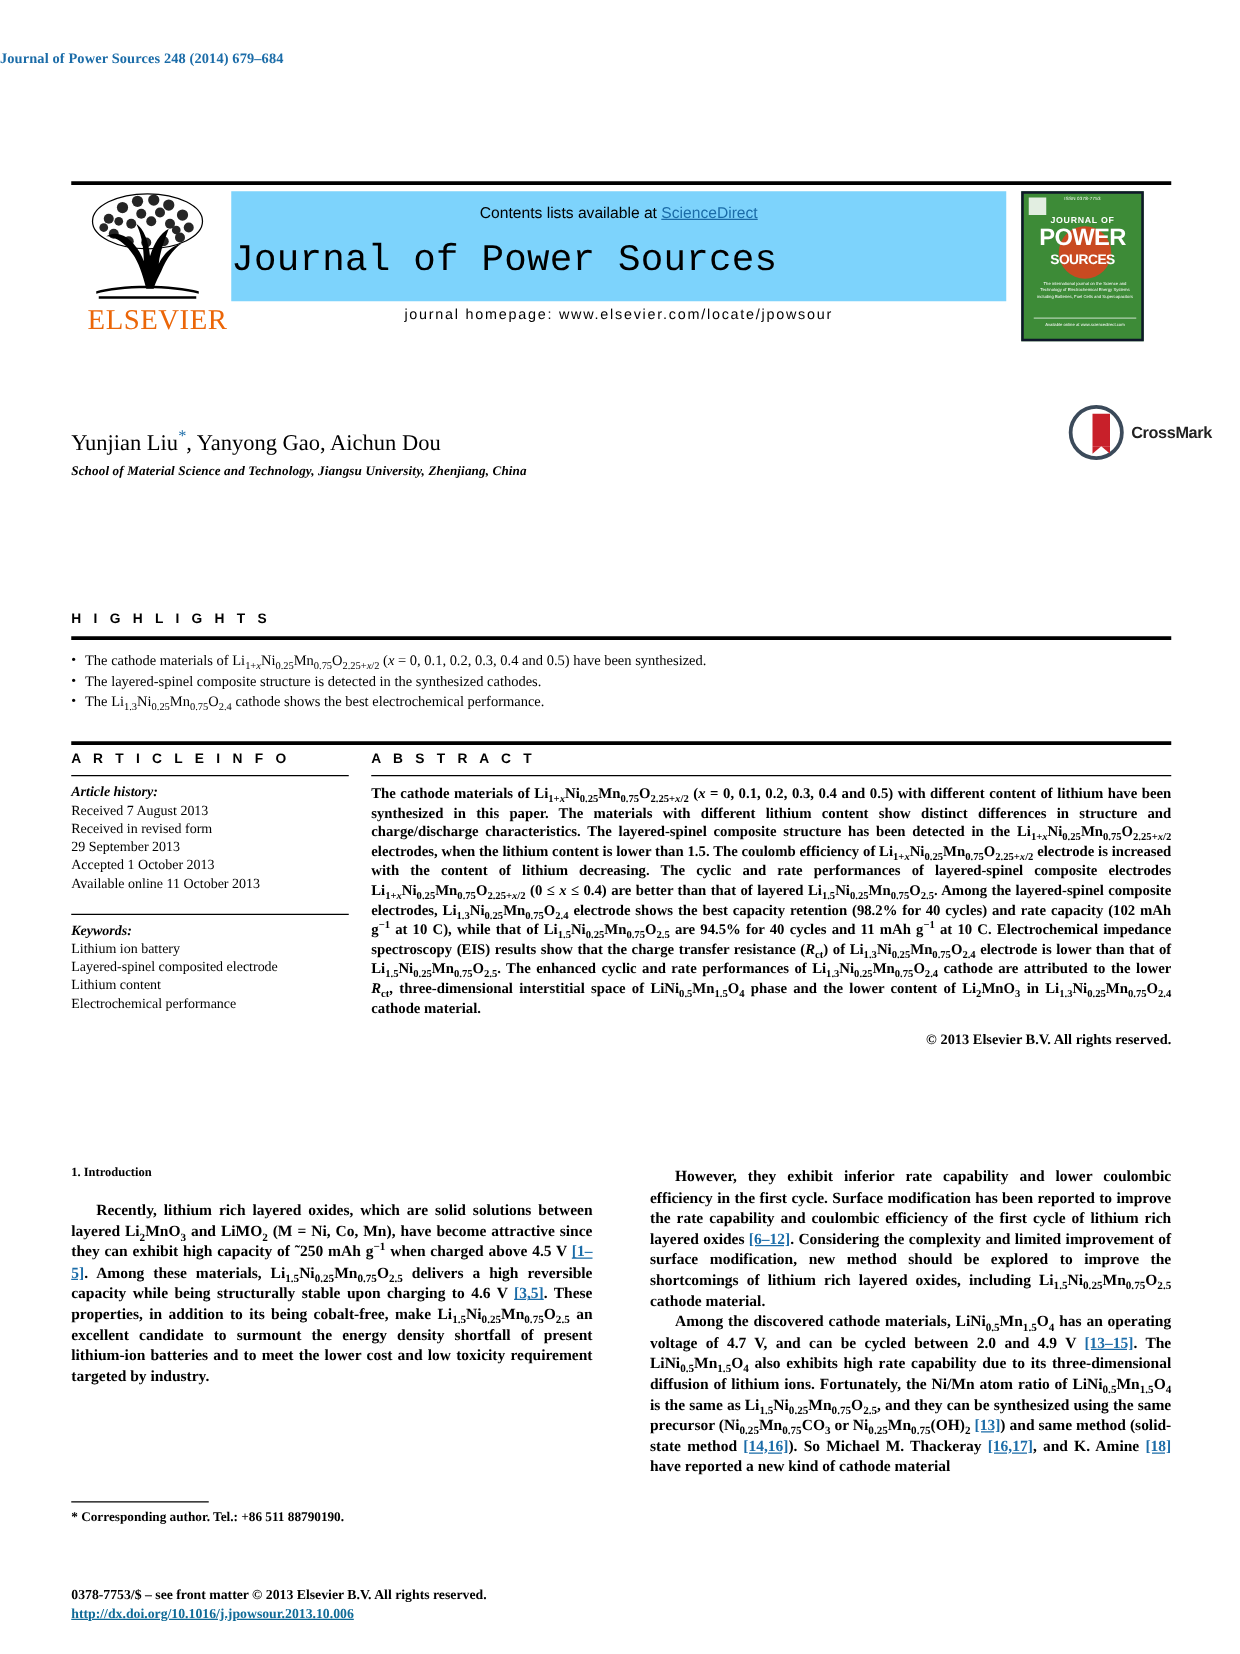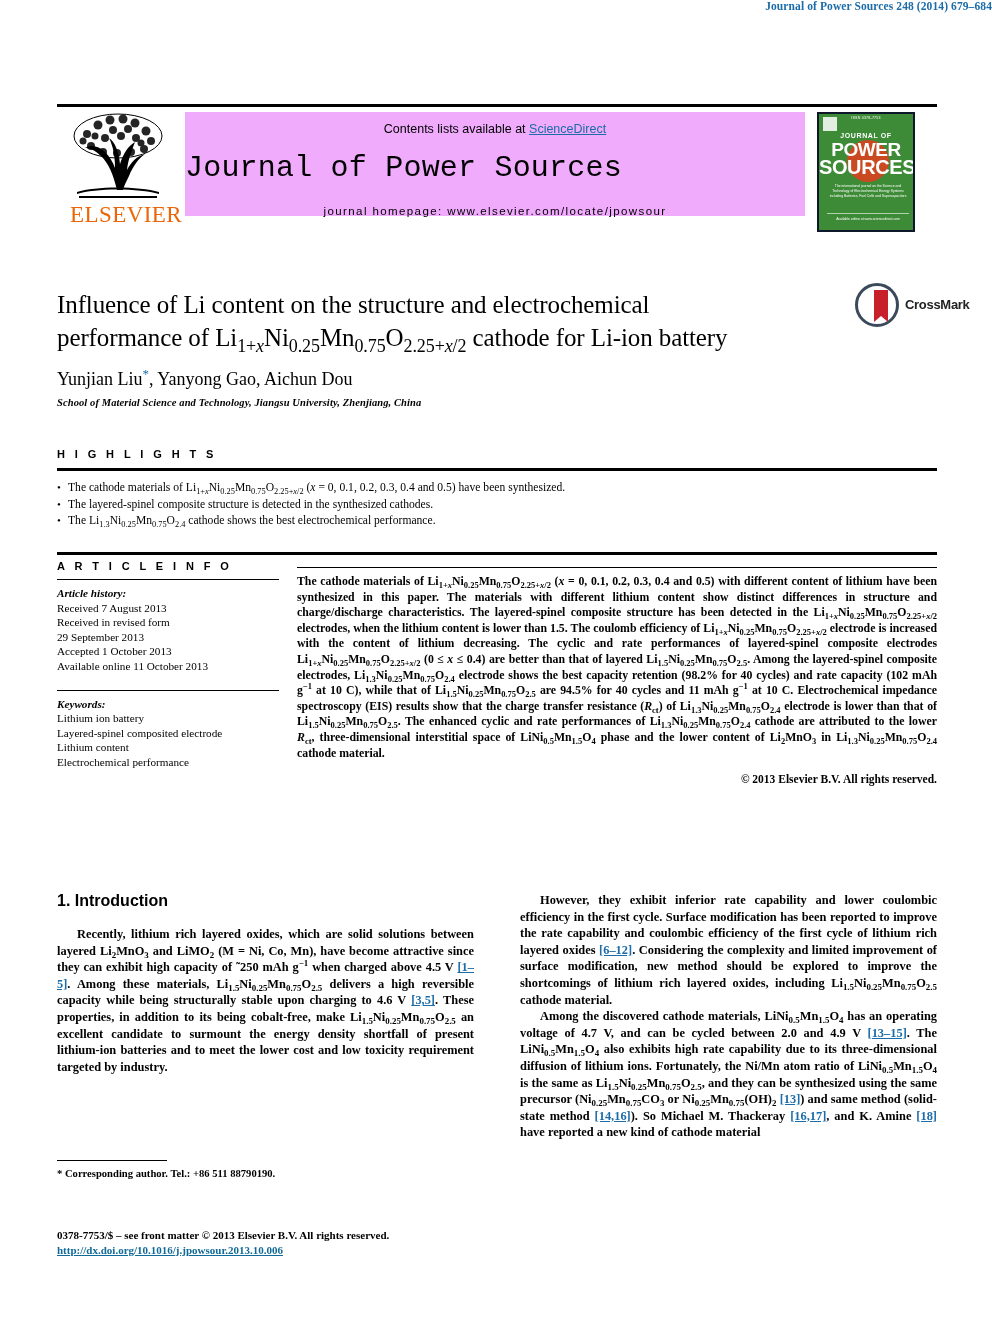--- a/index.html
+++ b/index.html
@@ -17,25 +17,26 @@
   }
   .page {
     position: relative;
     width: 992px;
     height: 1323px;
     padding: 0;
     box-sizing: border-box;
   }
   
   .runninghead {
-    text-align: right;
+    text-align: left;
     font-size: 11.5px;
     color: #1b6ca8;
     letter-spacing: 0.1px;
     font-weight: 600;
+    margin-top: 41px;
   }
   
   .masthead {
     position: absolute;
     left: 57px;
     top: 104px;
     width: 880px;
     height: 130px;
   }
   .masthead-rule {
@@ -66,22 +67,22 @@
     font-size: 23px;
     letter-spacing: 0.4px;
     color: #eb6608;
     font-weight: 400;
   }
   .center-band {
     position: absolute;
     left: 128px;
     top: 8px;
     width: 620px;
-    height: 104px;
-    background: #f0abfc;
+    height: 88px;
+    background: #7dd3fc;
   }
   .contents-line {
     text-align: center;
     font-family: "Liberation Sans", sans-serif;
     font-size: 12.5px;
     padding-top: 10px;
     color: #000;
   }
   .sd-link { color: #1b6ca8; }
   .journal-title {
@@ -150,21 +151,21 @@
     font-weight: bold;
     letter-spacing: -0.5px;
     font-family: "Liberation Sans", sans-serif;
     line-height: 19px;
   }
   .cover-sources {
     position: absolute;
     left: 0; top: 45px; width: 100%;
     text-align: center;
     color: #ffffff;
-    font-size: 20px;
+    font-size: 11px;
     font-weight: bold;
     letter-spacing: -0.4px;
     font-family: "Liberation Sans", sans-serif;
     line-height: 17px;
   }
   .cover-sub {
     position: absolute;
     left: 8px; top: 70px; width: 82px;
     text-align: center;
     color: #ffffff;
@@ -312,22 +313,22 @@
   .body-cols {
     position: absolute;
     left: 57px;
     top: 892px;
     width: 880px;
     display: flex;
     gap: 46px;
   }
   .col { width: 417px; }
   h2.sec {
-    font-family: Liberation Sans, sans-serif;
-    font-size: 16px;
+    font-family: Liberation Serif, serif;
+    font-size: 10px;
     font-weight: bold;
     margin: 0 0 16px 0;
   }
   p.para {
     margin: 0 0 0 0;
     font-size: 12.4px;
     line-height: 16.6px;
     text-align: justify;
     text-indent: 20px;
     font-weight: bold;
@@ -418,24 +419,20 @@
       <div class="cover-journalof">JOURNAL OF</div>
       <div class="cover-circle"></div>
       <div class="cover-power">POWER</div>
       <div class="cover-sources">SOURCES</div>
       <div class="cover-sub">The international journal on the Science and Technology of Electrochemical Energy Systems including Batteries, Fuel Cells and Supercapacitors</div>
       <div class="cover-foot">Available online at www.sciencedirect.com</div>
     </div>
   </div>
 
   <div class="title-block">
-    <h1 class="article-title">
-      <span>Influence of Li content on the structure and electrochemical</span><br>
-      <span>performance of Li<sub>1+<span class="ital">x</span></sub>Ni<sub>0.25</sub>Mn<sub>0.75</sub>O<sub>2.25+<span class="ital">x</span>/2</sub> cathode for Li-ion battery</span>
-    </h1>
     <div class="authors">Yunjian Liu<span class="author-star">*</span>, Yanyong Gao, Aichun Dou</div>
     <div class="affiliation">School of Material Science and Technology, Jiangsu University, Zhenjiang, China</div>
   </div>
 
   <div class="crossmark">
     <div class="crossmark-disc">
       <div class="crossmark-ribbon"></div>
     </div>
     <div class="crossmark-text">CrossMark</div>
   </div>
@@ -470,20 +467,21 @@
         <div class="kw">
           <div class="kw-title">Keywords:</div>
           <div>Lithium ion battery</div>
           <div>Layered-spinel composited electrode</div>
           <div>Lithium content</div>
           <div>Electrochemical performance</div>
         </div>
       </div>
 
       <div class="ia-right">
+        <div class="sec-label">A B S T R A C T</div>
         <hr class="ia-sub-rule">
         <div class="abstract-body">The cathode materials of Li<sub>1+<span class="ital">x</span></sub>Ni<sub>0.25</sub>Mn<sub>0.75</sub>O<sub>2.25+<span class="ital">x</span>/2</sub> (<span class="ital">x</span> = 0, 0.1, 0.2, 0.3, 0.4 and 0.5) with different content of lithium have been synthesized in this paper. The materials with different lithium content show distinct differences in structure and charge/discharge characteristics. The layered-spinel composite structure has been detected in the Li<sub>1+<span class="ital">x</span></sub>Ni<sub>0.25</sub>Mn<sub>0.75</sub>O<sub>2.25+<span class="ital">x</span>/2</sub> electrodes, when the lithium content is lower than 1.5. The coulomb efficiency of Li<sub>1+<span class="ital">x</span></sub>Ni<sub>0.25</sub>Mn<sub>0.75</sub>O<sub>2.25+<span class="ital">x</span>/2</sub> electrode is increased with the content of lithium decreasing. The cyclic and rate performances of layered-spinel composite electrodes Li<sub>1+<span class="ital">x</span></sub>Ni<sub>0.25</sub>Mn<sub>0.75</sub>O<sub>2.25+<span class="ital">x</span>/2</sub> (0 ≤ <span class="ital">x</span> ≤ 0.4) are better than that of layered Li<sub>1.5</sub>Ni<sub>0.25</sub>Mn<sub>0.75</sub>O<sub>2.5</sub>. Among the layered-spinel composite electrodes, Li<sub>1.3</sub>Ni<sub>0.25</sub>Mn<sub>0.75</sub>O<sub>2.4</sub> electrode shows the best capacity retention (98.2% for 40 cycles) and rate capacity (102 mAh g<sup>−1</sup> at 10 C), while that of Li<sub>1.5</sub>Ni<sub>0.25</sub>Mn<sub>0.75</sub>O<sub>2.5</sub> are 94.5% for 40 cycles and 11 mAh g<sup>−1</sup> at 10 C. Electrochemical impedance spectroscopy (EIS) results show that the charge transfer resistance (<span class="ital">R</span><sub>ct</sub>) of Li<sub>1.3</sub>Ni<sub>0.25</sub>Mn<sub>0.75</sub>O<sub>2.4</sub> electrode is lower than that of Li<sub>1.5</sub>Ni<sub>0.25</sub>Mn<sub>0.75</sub>O<sub>2.5</sub>. The enhanced cyclic and rate performances of Li<sub>1.3</sub>Ni<sub>0.25</sub>Mn<sub>0.75</sub>O<sub>2.4</sub> cathode are attributed to the lower <span class="ital">R</span><sub>ct</sub>, three-dimensional interstitial space of LiNi<sub>0.5</sub>Mn<sub>1.5</sub>O<sub>4</sub> phase and the lower content of Li<sub>2</sub>MnO<sub>3</sub> in Li<sub>1.3</sub>Ni<sub>0.25</sub>Mn<sub>0.75</sub>O<sub>2.4</sub> cathode material.</div>
         <div class="copyright">© 2013 Elsevier B.V. All rights reserved.</div>
       </div>
     </div>
   </div>
 
   <div class="body-cols">
     <div class="col">
       <h2 class="sec">1.  Introduction</h2>

